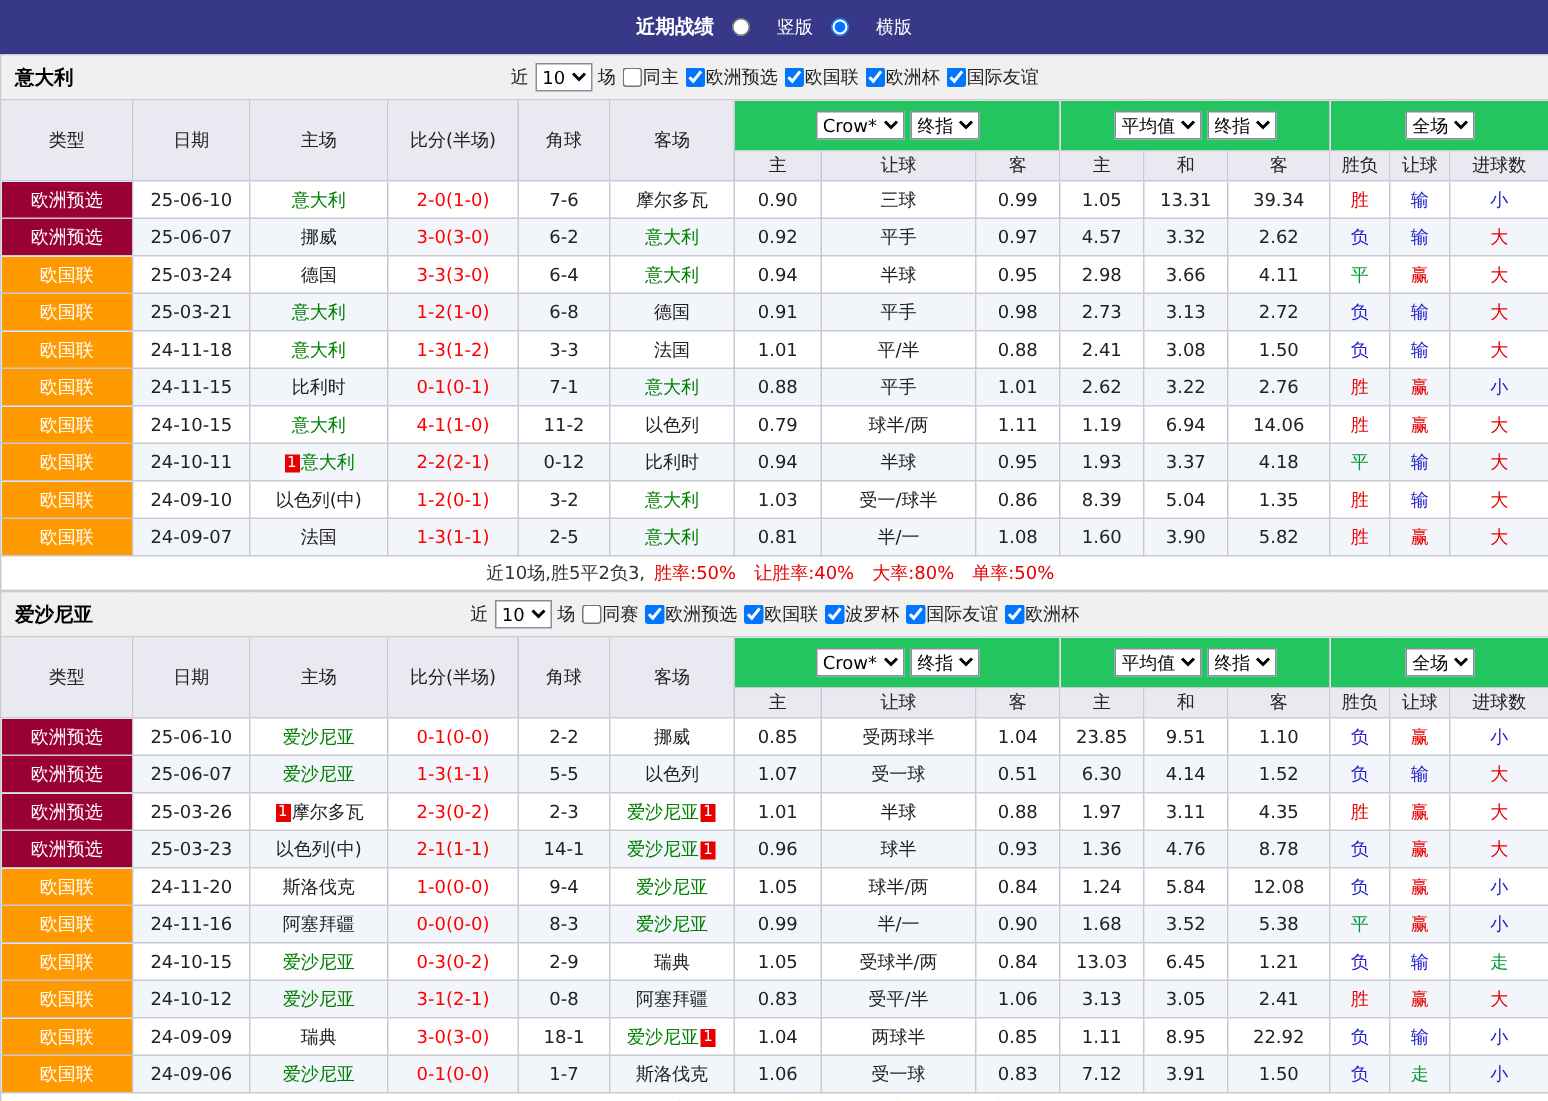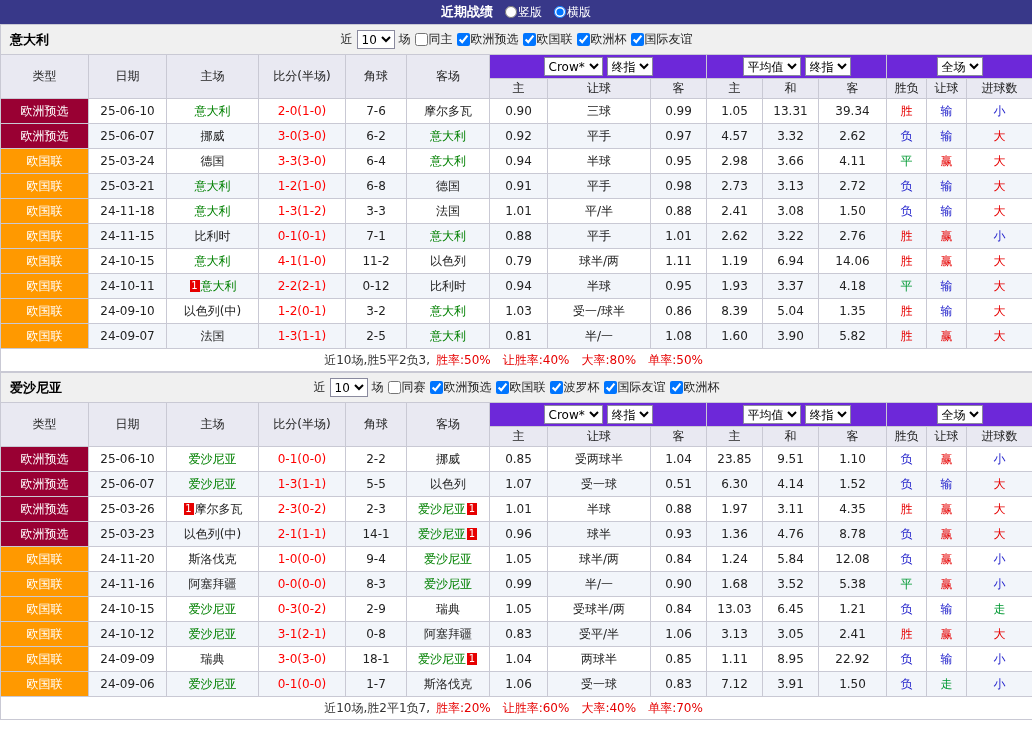--- a/index.html
+++ b/index.html
@@ -3,44 +3,44 @@
 <meta charset="utf-8">
 <style>
   * { box-sizing: border-box; }
   html,body { margin:0; padding:0; }
   body {
     width:1032px; min-height:734px; background:#fff;
     font-family:"DejaVu Sans","Liberation Sans",sans-serif;
     font-size:12px; color:#222;
   }
   .topbar {
-    height:24px; background:var(--topbar-bg,#383889);
+    height:36px; background:var(--topbar-bg,#383889);
     display:flex; align-items:center; justify-content:center; gap:12px;
     color:#fff;
   }
   .tb-title { font-weight:bold; font-size:13px; color:var(--title-text,#fff); }
-  .radio { display:inline-flex; align-items:center; gap:1px; cursor:pointer; font-size:12px; }
+  .radio { display:inline-flex; align-items:center; gap:18px; cursor:pointer; font-size:12px; }
   .radio input { width:12px; height:12px; margin:0; }
 
   table.grid { width:1032px; border-collapse:collapse; table-layout:fixed; }
   .grid th, .grid td {
     border:1px solid #C9C9D4; text-align:center;
     white-space:nowrap; overflow:hidden; padding:0 1px; font-weight:normal;
   }
   .sec-head td { background:var(--section-bg,#F0F0F0); height:30px; }
   .sh-wrap { position:relative; display:flex; align-items:center; justify-content:center; height:100%; }
   .team { position:absolute; left:8px; font-weight:bold; font-size:13px; color:#000; }
   .filters { display:inline-flex; align-items:center; gap:2px; }
   .chk { display:inline-flex; align-items:center; margin-left:2px; cursor:pointer; }
   .chk input { width:13px; height:13px; margin:0 1px 0 0; }
   select {
     font-size:12px; height:19px; border:1px solid #8A8A9E; background:#fff;
     font-family:inherit; margin:0 2px; vertical-align:middle;
   }
-  .cols1 th.selcell { background:#6d28d9; height:24px; }
+  .cols1 th.selcell { background:#22c55e; height:34px; }
   .cols1 th.rspan { background:var(--header-bg,#E9E9F2); }
   .cols2 th { background:var(--header-bg,#E9E9F2); height:20px; }
   tr.datarow td { height:25px; background:#fff; }
   tr.datarow.alt td { background:var(--row-alt-bg,#F2F5FA); }
   td.type { color:#fff; }
   .tg { color:var(--team-green,#008000); }
   td.score { color:var(--score-red,#FF0000); }
   .rc {
     display:inline-block; background:var(--red-card,#E60000); color:#fff;
     font-size:10px; line-height:12px; width:10px; height:12px;

